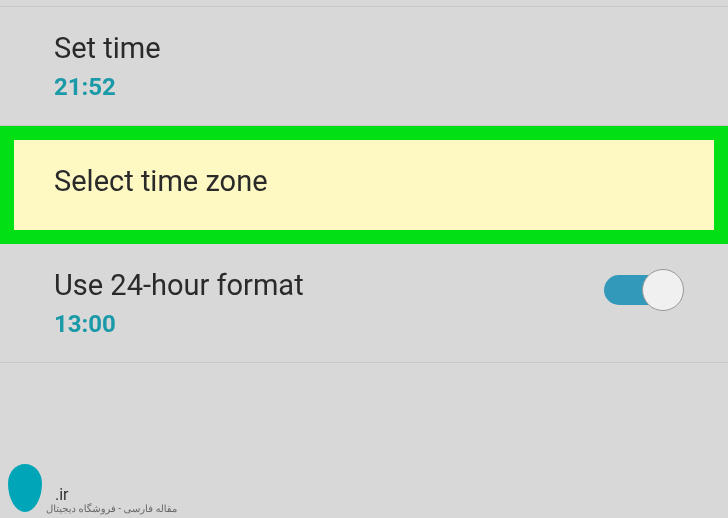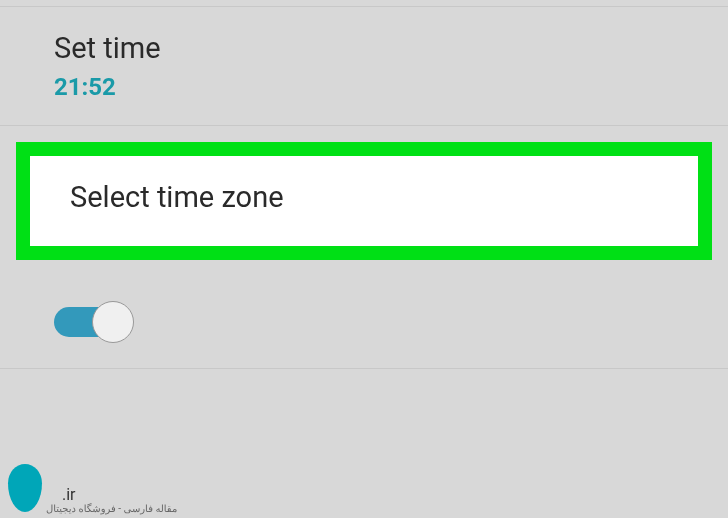--- a/index.html
+++ b/index.html
@@ -37,25 +37,25 @@
       color: #2a2a2a;
       font-weight: 400;
       margin-bottom: 8px;
     }
     .setting-value {
       font-size: 24px;
       color: #1a9aa8;
       font-weight: 700;
     }
     .highlighted-item {
-      background: #ffffff;
+      background: #fef9c3;
       border: 14px solid #00e015;
       border-left-width: 14px;
       border-right-width: 14px;
-      margin: 16px;
+      margin: 0;
       padding: 24px 40px 24px 40px;
     }
     .highlighted-item .setting-title {
       color: #2a2a2a;
     }
     .toggle-switch {
       width: 80px;
       height: 44px;
       position: relative;
     }
@@ -103,21 +103,21 @@
       bottom: -2px;
       left: 38px;
       font-size: 10px;
       color: #666;
       white-space: nowrap;
     }
     .watermark-ir {
       font-size: 16px;
       color: #333;
       font-weight: 400;
-      margin-left: 18px;
+      margin-left: 11px;
       position: relative;
       top: 6px;
     }
   </style>
 </head>
 <body>
 
 <div class="settings-list">
 
   <div class="setting-item">
@@ -127,20 +127,24 @@
     </div>
   </div>
 
   <div class="setting-item highlighted-item">
     <div class="setting-text">
       <div class="setting-title">Select time zone</div>
     </div>
   </div>
 
   <div class="setting-item">
+    <div class="setting-text">
+      <div class="setting-title">Use 24-hour format</div>
+      <div class="setting-value">13:00</div>
+    </div>
     <div class="toggle-switch">
       <div class="toggle-track"></div>
       <div class="toggle-thumb"></div>
     </div>
   </div>
 
 </div>
 
 <div class="watermark">
   <div class="watermark-shape"></div>

